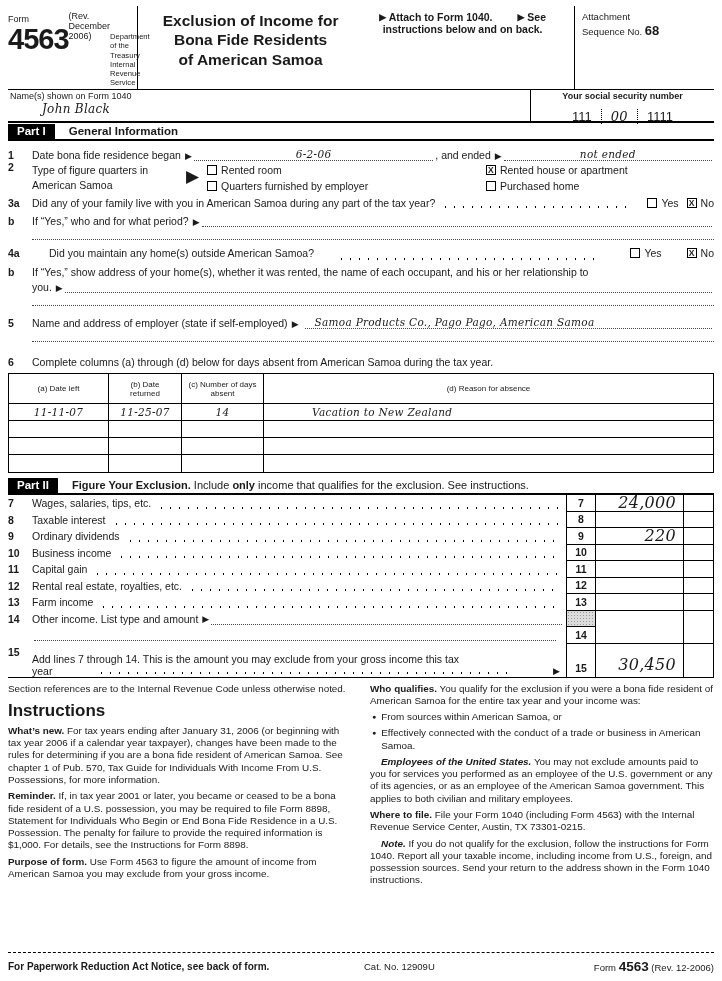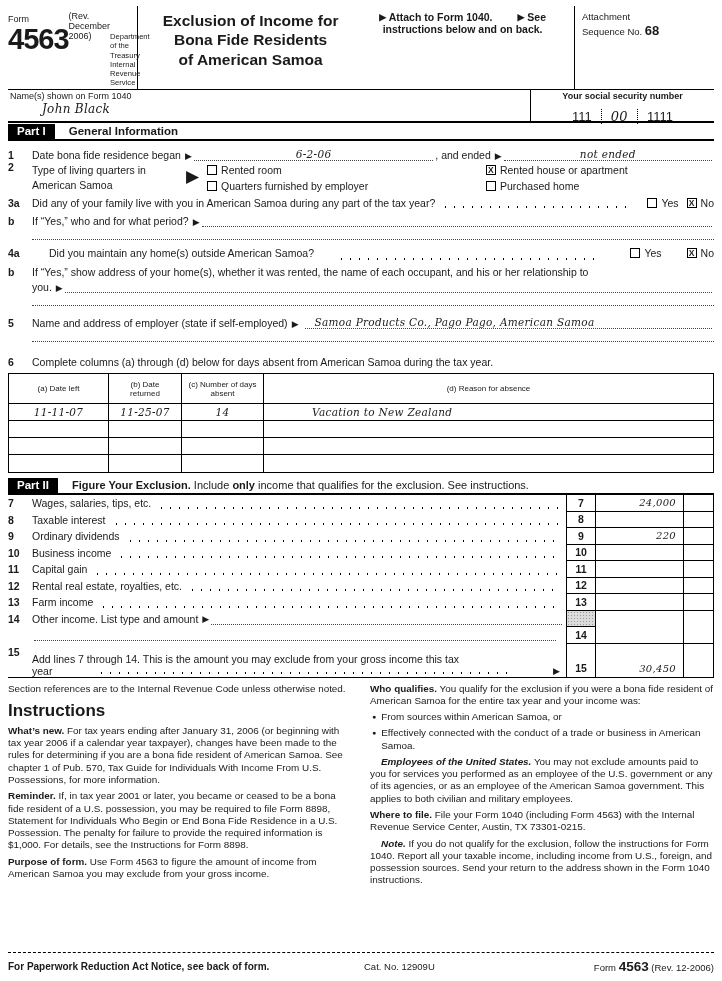--- a/index.html
+++ b/index.html
@@ -74,21 +74,21 @@
   
   .p2 { border-bottom: 1.5px solid #000; }
   .p2row { display: flex; height: 16.5px; font-size: 10.5px; }
   .p2row.tall { height: 33px; }
   .p2num { width: 24px; font-weight: bold; padding-top: 2px; flex-shrink: 0; }
   .p2desc { flex: 1; display: flex; align-items: center; padding-right: 2px; }
   .p2desc .label-text { white-space: nowrap; }
   .p2cell-num { width: 30px; border-left: 1.5px solid #000; border-right: 1px solid #000; border-bottom: 1px solid #000;
                 font-weight: bold; display: flex; align-items: center; justify-content: center; flex-shrink: 0; }
   .p2cell-amt { width: 88px; border-right: 1px solid #000; border-bottom: 1px solid #000;
-                display: flex; align-items: center; justify-content: flex-end; padding-right: 7px; font-size: 10px; flex-shrink: 0; }
+                display: flex; align-items: center; justify-content: flex-end; padding-right: 7px; font-size: 16px; flex-shrink: 0; }
   .p2cell-cents { width: 30px; border-right: 1.5px solid #000; border-bottom: 1px solid #000; flex-shrink: 0; }
   .nobot { border-bottom: none !important; }
   .shaded { background-color: #dcdcdc;
             background-image: radial-gradient(#9a9a9a 26%, transparent 28%);
             background-size: 3px 3px; }
   .bottom-align { align-items: flex-end !important; padding-bottom: 3px; }
   .desc-lines { flex: 1; display: flex; flex-direction: column; justify-content: flex-end; }
   .desc-lines .row2 { display: flex; align-items: flex-end; gap: 39px; }
 
   
@@ -173,21 +173,21 @@
       <span class="arrow" style="margin-left:4px;">▶</span>
       <span class="fill hand" style="flex:1.15;">6-2-06</span>
       <span>, and ended</span>
       <span class="arrow" style="margin-left:4px;">▶</span>
       <span class="fill hand">not ended</span>
     </div>
 
     <div class="ln" style="height:34px; align-items:center;">
       <span class="ln-num" style="align-self:flex-start;">2</span>
       <span style="width:150px; line-height:1.45;">
-        <span>Type of living quarters in</span><br>
+        <span>Type of figure quarters in</span><br>
         <span>American Samoa</span>
       </span>
       <span class="big-arrow">▶</span>
       <div class="opts-grid">
         <div class="opts-col1">
           <div class="opt">
             <span class="cb"></span>
             <span>Rented room</span>
           </div>
           <div class="opt">

